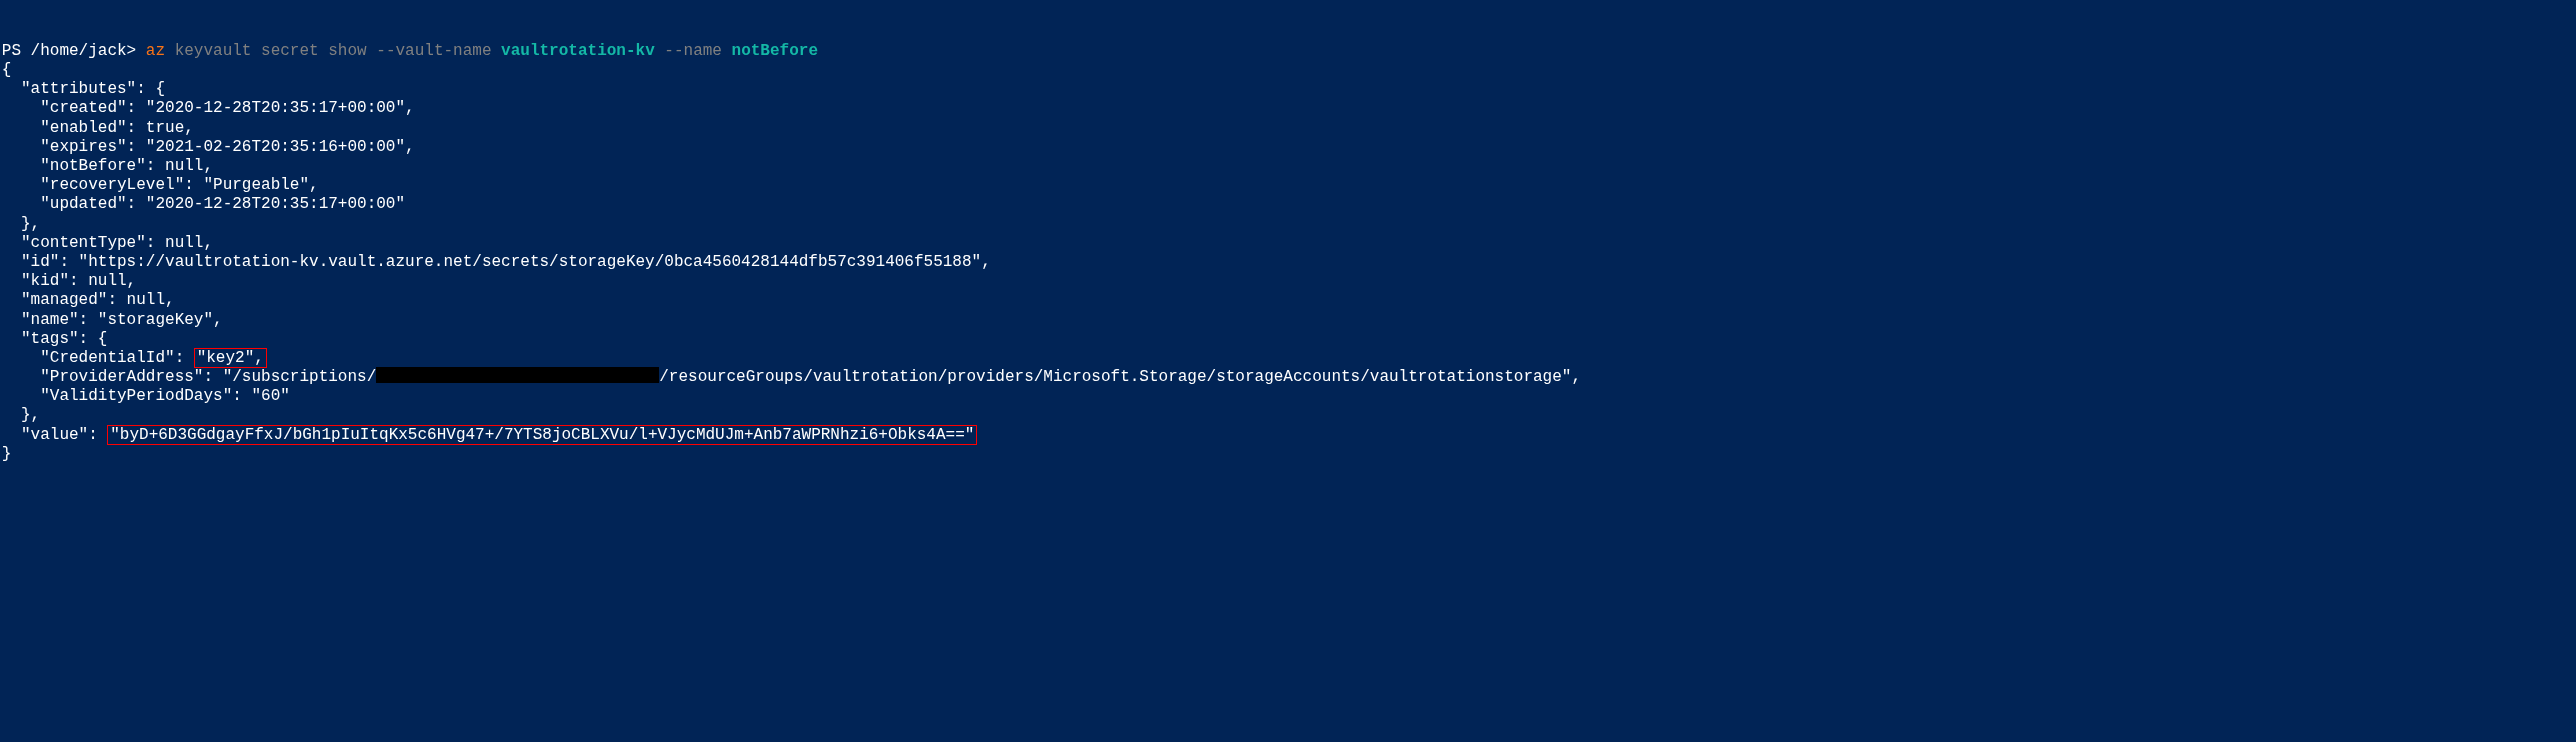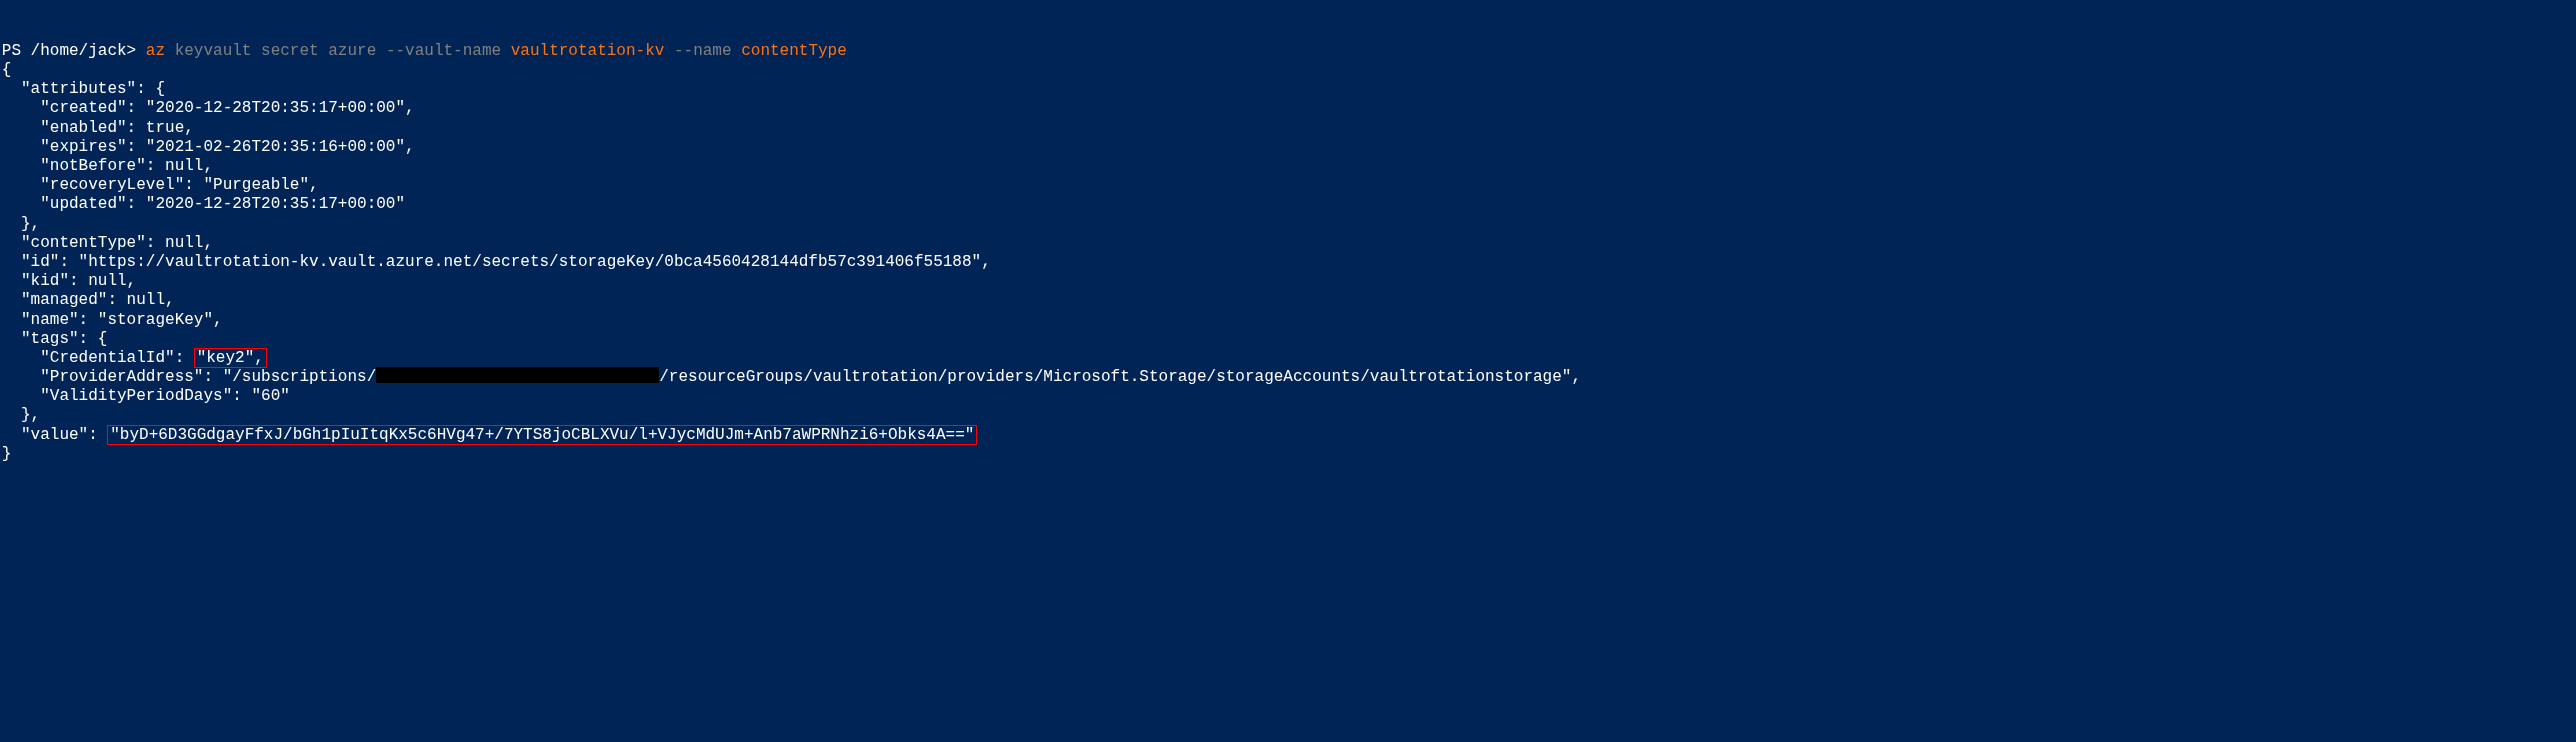--- a/index.html
+++ b/index.html
@@ -21,21 +21,22 @@
       color: #ffffff;
       text-align: center;
     }
     .cmd-yellow {
       color: #f97316;
     }
     .cmd-gray {
       color: #808080;
     }
     .cmd-cyan {
-      color: #f97316;
+      color: #14b8a6;
+      font-weight: bold;
     }
     .output {
       color: #ffffff;
     }
     .redacted {
       display: inline-block;
       background-color: #000000;
       width: 283px;
       height: 16px;
       vertical-align: middle;
@@ -44,21 +45,21 @@
     }
     .highlight-box {
       border: 0.9px solid #ff0000;
       padding: 0 1.8px;
       display: inline;
     }
   </style>
 </head>
 <body>
 
-<div><span><span class="prompt-prefix">PS /home/jack&gt;</span> <span class="cmd-yellow">az</span> <span class="cmd-gray">keyvault secret azure</span> <span class="cmd-gray">--vault-name</span> <span class="cmd-cyan">vaultrotation-kv</span> <span class="cmd-gray">--name</span> <span class="cmd-cyan">contentType</span></span>
+<div><span><span class="prompt-prefix">PS /home/jack&gt;</span> <span class="cmd-yellow">az</span> <span class="cmd-gray">keyvault secret show</span> <span class="cmd-gray">--vault-name</span> <span class="cmd-cyan">vaultrotation-kv</span> <span class="cmd-gray">--name</span> <span class="cmd-cyan">notBefore</span></span>
 <span class="output">{</span>
 <span class="output">  "attributes": {</span>
 <span class="output">    "created": "2020-12-28T20:35:17+00:00",</span>
 <span class="output">    "enabled": true,</span>
 <span class="output">    "expires": "2021-02-26T20:35:16+00:00",</span>
 <span class="output">    "notBefore": null,</span>
 <span class="output">    "recoveryLevel": "Purgeable",</span>
 <span class="output">    "updated": "2020-12-28T20:35:17+00:00"</span>
 <span class="output">  },</span>
 <span class="output">  "contentType": null,</span>

